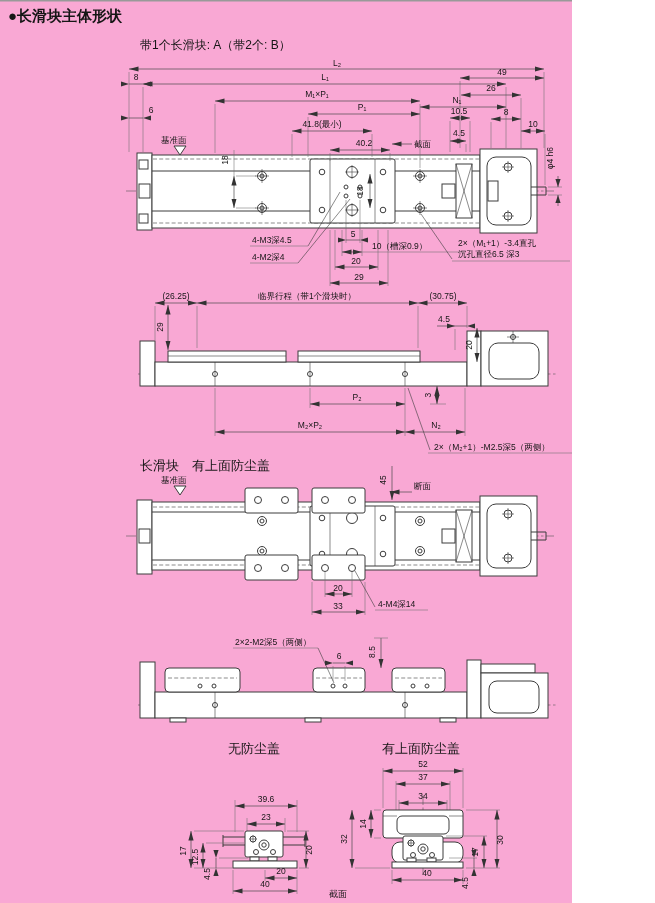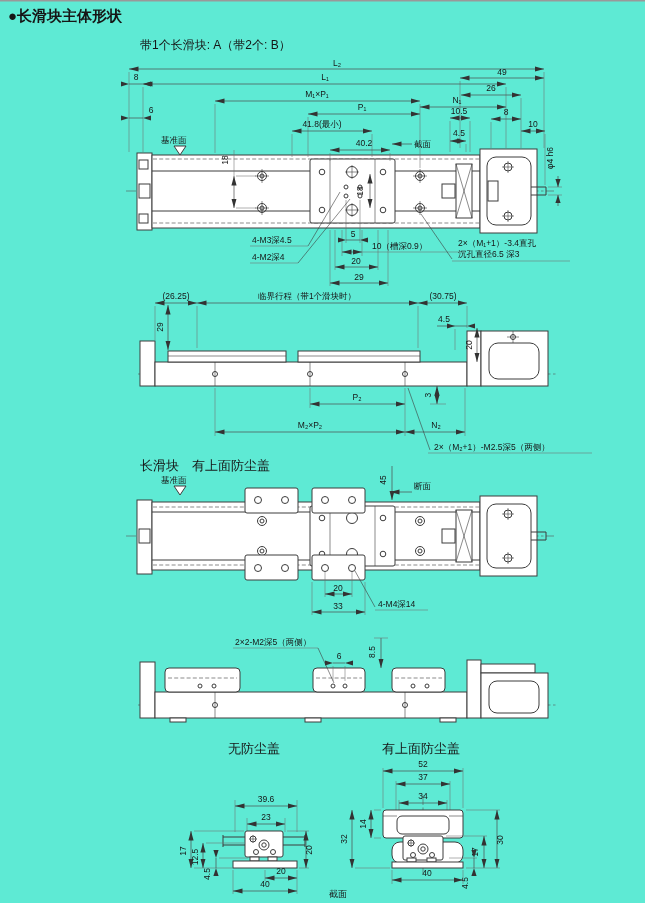--- a/index.html
+++ b/index.html
@@ -1,16 +1,16 @@
 <!DOCTYPE html>
 <html><head>
 <meta charset="utf-8">
 <style>
   html,body{margin:0;padding:0;background:#fff;}
-  #page{position:relative;width:645px;height:903px;background:#5eead4;overflow:hidden;}
+  #page{position:relative;width:572px;height:903px;background:#f9a8d4;overflow:hidden;}
   svg{display:block;}
   .ln  {stroke:#3c3c3c;stroke-width:1;fill:none;}
   .lf  {stroke:#3c3c3c;stroke-width:1;fill:#fff;}
   .thin{stroke:#3c3c3c;stroke-width:.6;fill:none;}
   .dim {stroke:#4a4a4a;stroke-width:.7;fill:none;}
   .ext {stroke:#6f6f6f;stroke-width:.55;fill:none;}
   .arr {marker-start:url(#ah);marker-end:url(#ah);}
   .arrE{marker-end:url(#ah);}
   .arrS{marker-start:url(#ah);}
   .dsh {stroke-dasharray:4 2.2;}

